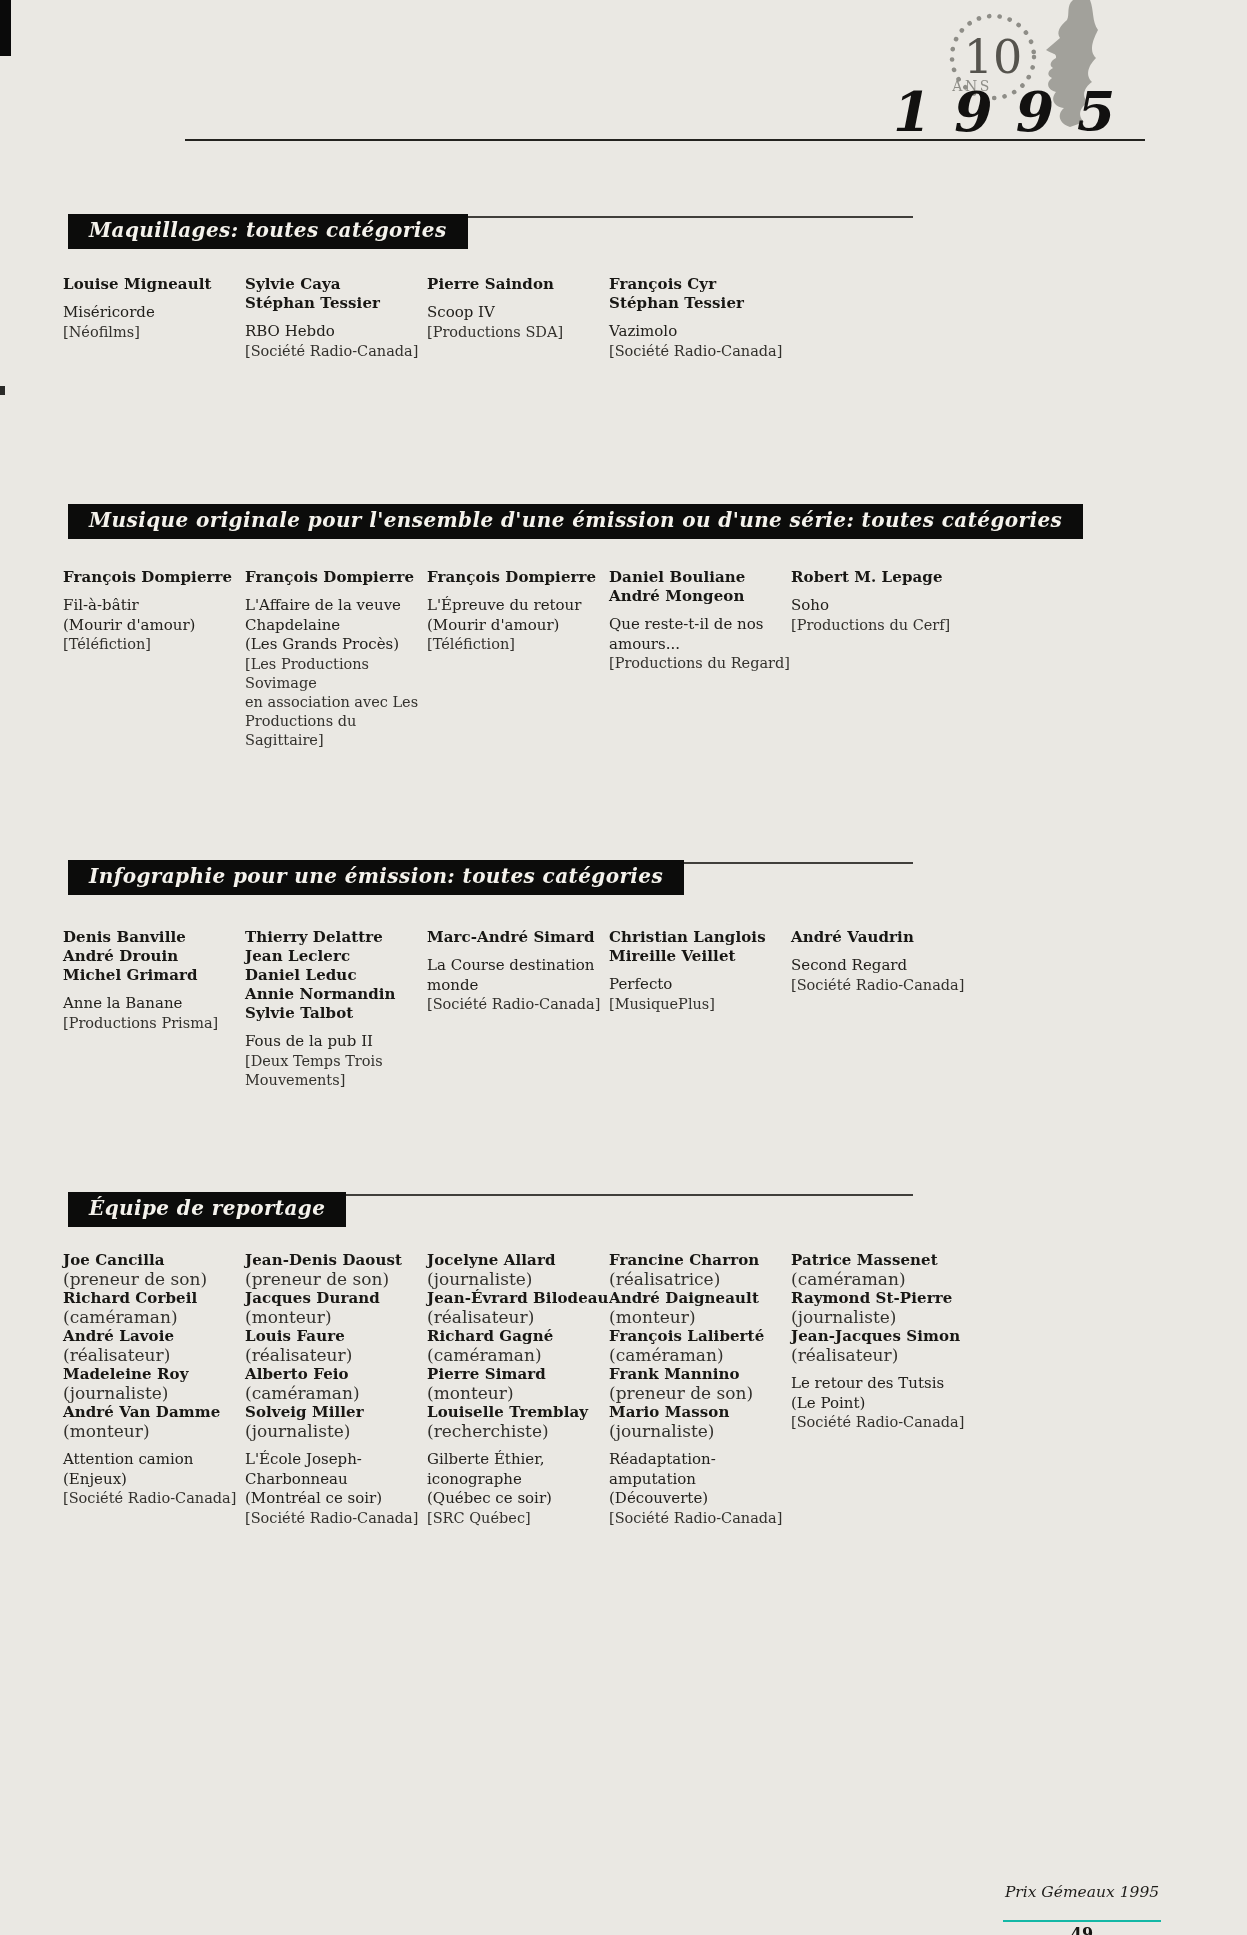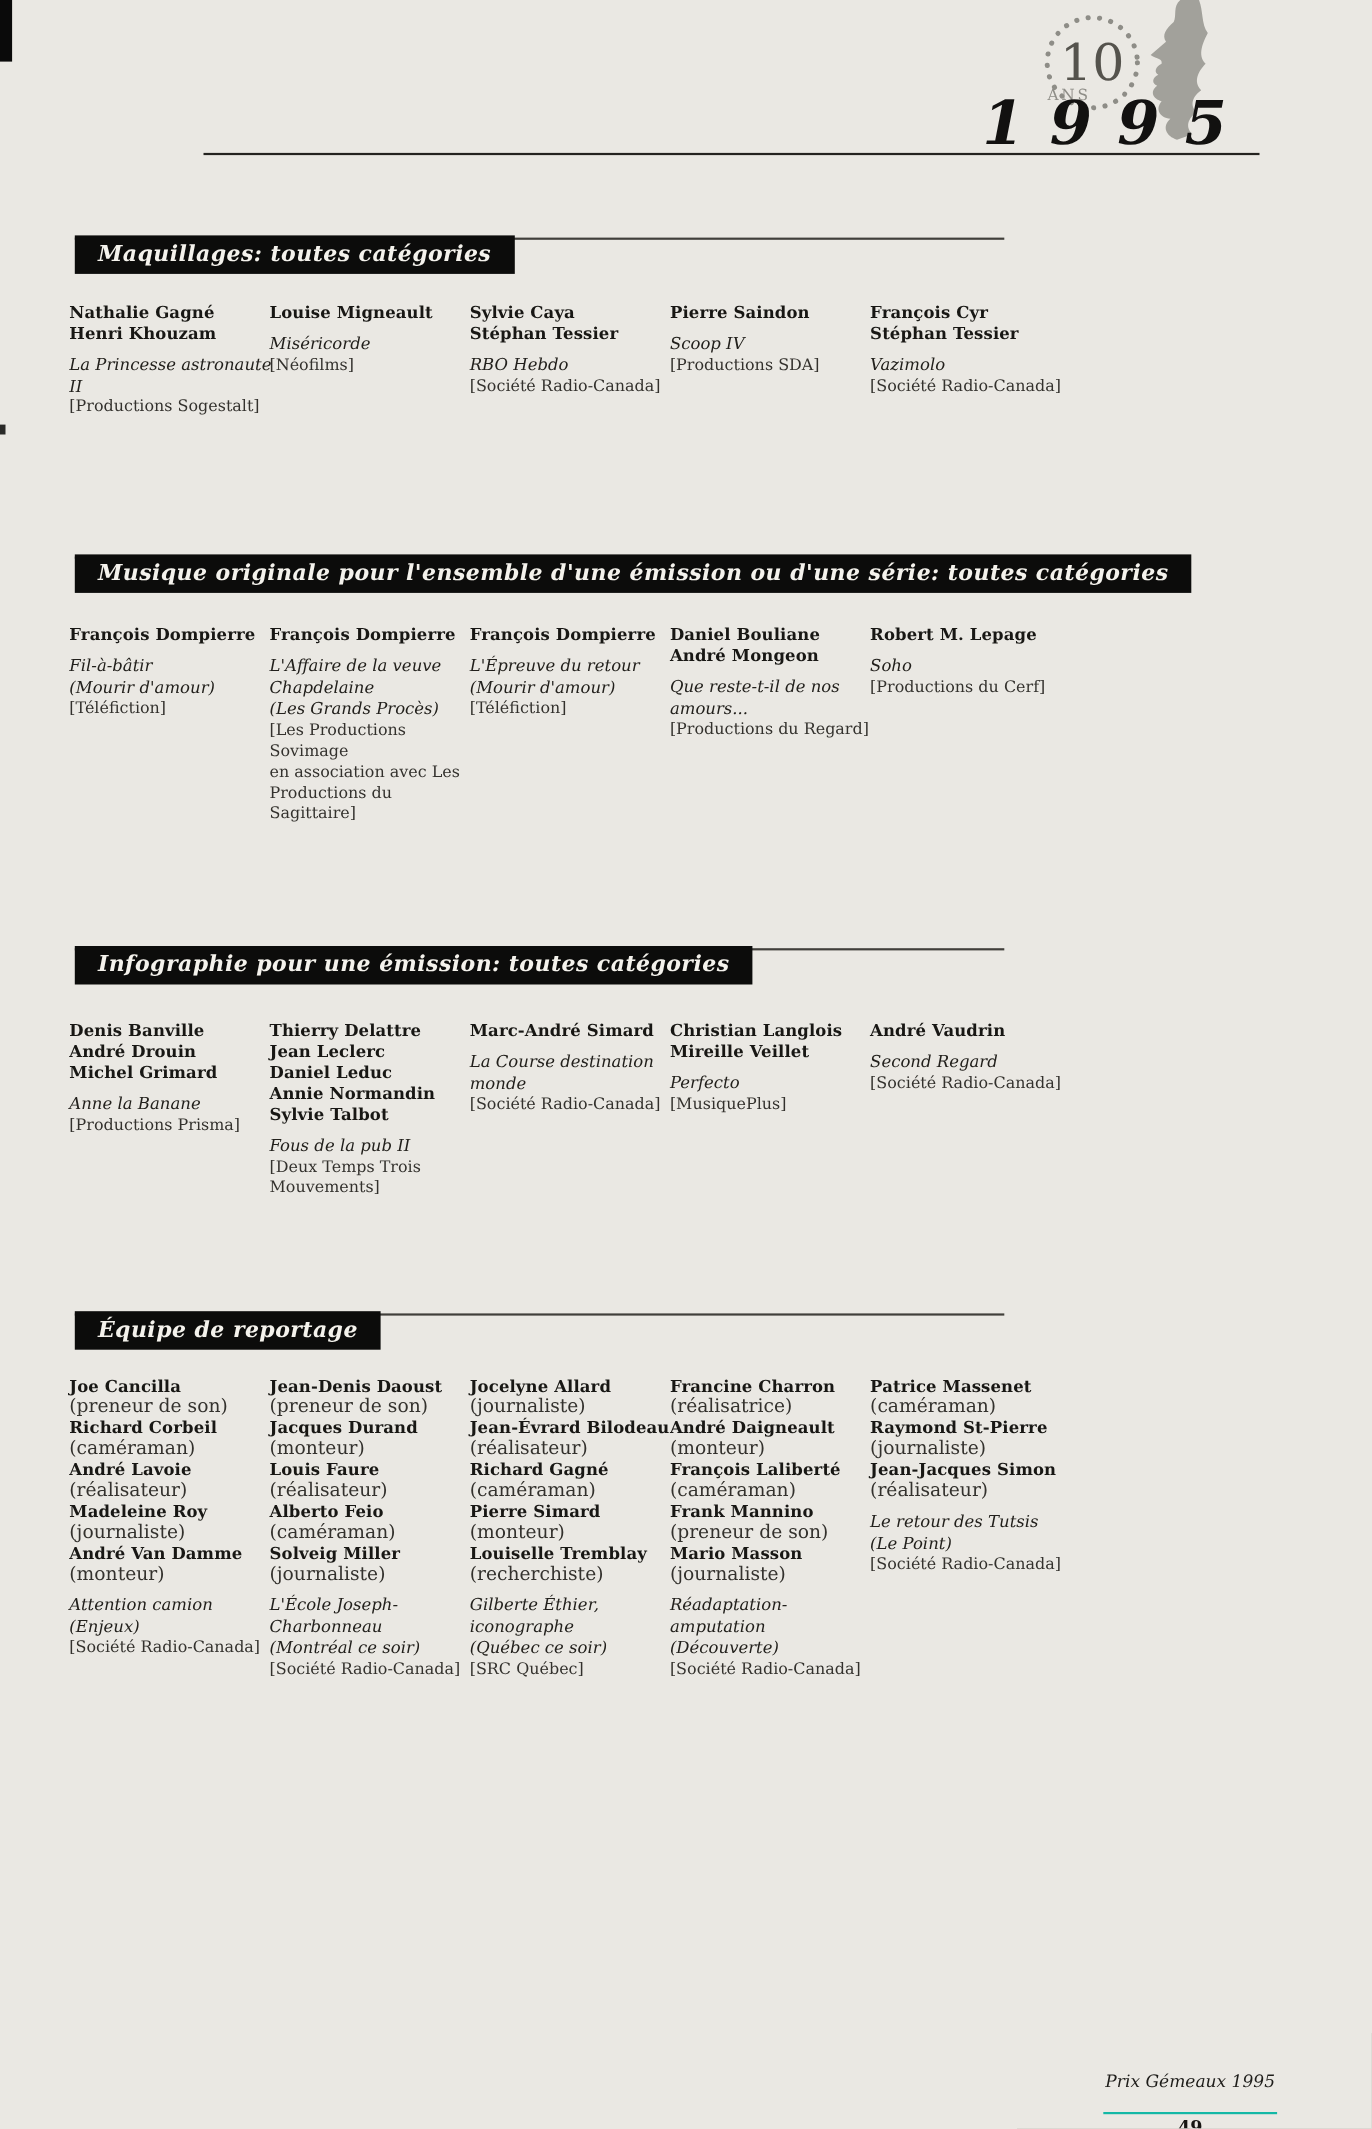--- a/index.html
+++ b/index.html
@@ -62,21 +62,21 @@
   #sections .award-section:nth-of-type(1) .section-grid { margin-top:26px; }
   #sections .award-section:nth-of-type(2) .section-grid { margin-top:29px; }
   #sections .award-section:nth-of-type(3) .section-grid { margin-top:33px; }
   #sections .award-section:nth-of-type(4) .section-grid { margin-top:24px; }
 
   .entry { width:188px; }
   .line { white-space:pre-line; }
   .ln-name   { font-weight:bold; font-size:15px; line-height:19px; color:#181714; letter-spacing:0.1px; }
   .ln-role   { font-size:17px; line-height:19px; color:#33312d; }
   .ln-title,
-  .ln-subtitle { font-style:italic; font-size:15px; line-height:19.5px; color:#22201c; }
+  .ln-subtitle { font-size:15px; line-height:19.5px; color:#22201c; }
   .ln-credit { font-size:14.5px; line-height:19px; color:#33312d; }
   .gap { margin-top:9px; }
 
   
   .footer {
     position:absolute; left:1003px; top:1883px; width:158px;
     text-align:center;
   }
   .footer-label {
     display:block;
@@ -127,26 +127,20 @@
   <div class="header-rule"></div>
 
   <div id="sections">
   <section class="award-section">
     <div class="section-rule"></div>
     <div class="section-bar">
       <span class="section-bar-label">Maquillages: toutes catégories</span>
     </div>
     <div class="section-grid">
           <div class="entry">
-            <div class="line ln-name">Nathalie Gagné</div>
-            <div class="line ln-name">Henri Khouzam</div>
-            <div class="line ln-title gap">La Princesse astronaute II</div>
-            <div class="line ln-credit">[Productions Sogestalt]</div>
-          </div>
-          <div class="entry">
             <div class="line ln-name">Louise Migneault</div>
             <div class="line ln-title gap">Miséricorde</div>
             <div class="line ln-credit">[Néofilms]</div>
           </div>
           <div class="entry">
             <div class="line ln-name">Sylvie Caya</div>
             <div class="line ln-name">Stéphan Tessier</div>
             <div class="line ln-title gap">RBO Hebdo</div>
             <div class="line ln-credit">[Société Radio-Canada]</div>
           </div>

